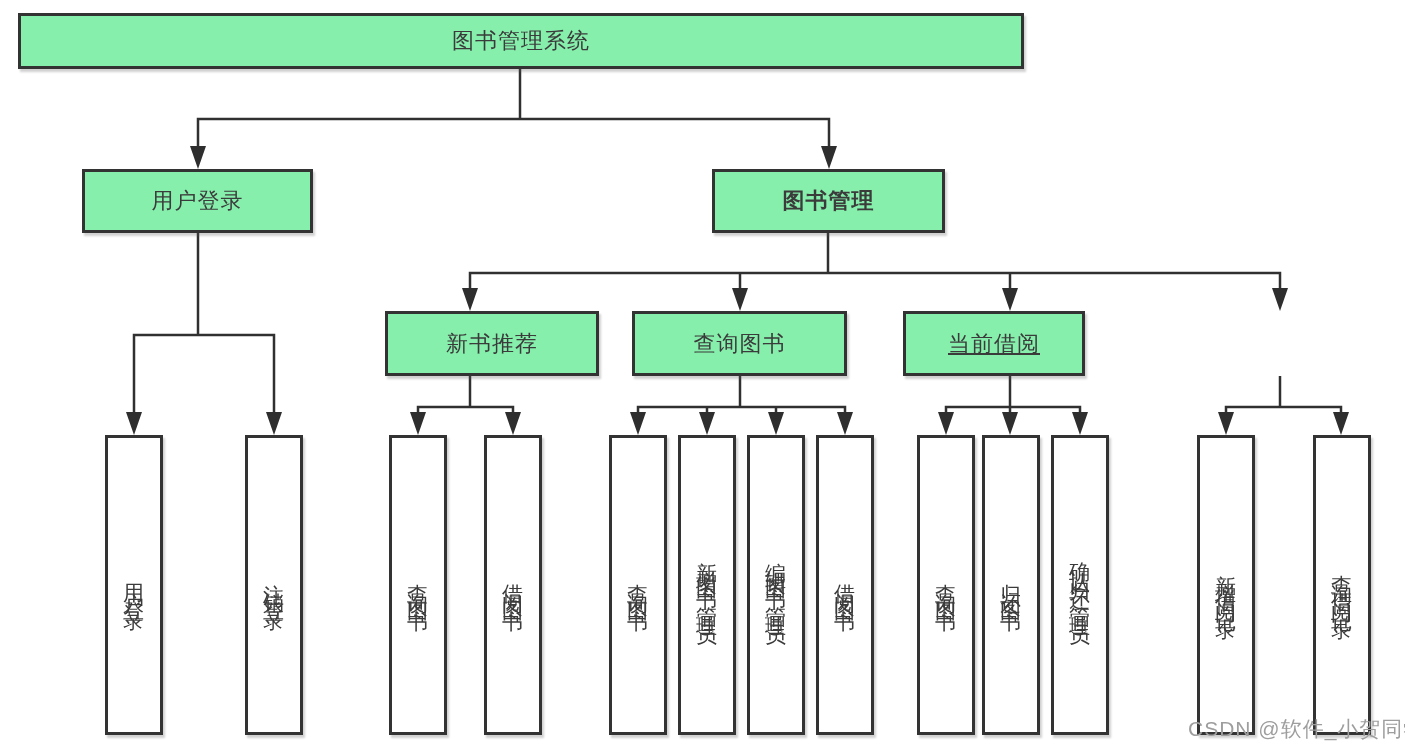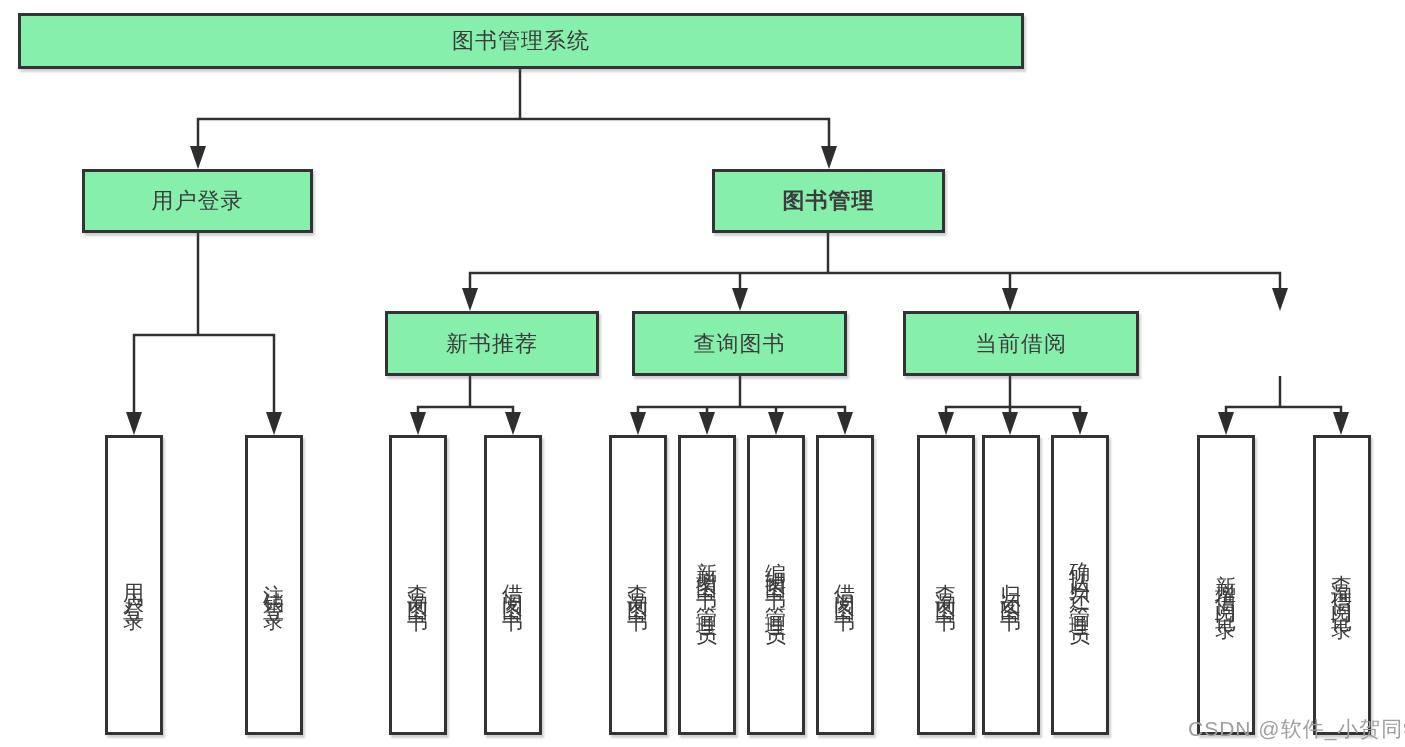--- a/index.html
+++ b/index.html
@@ -144,21 +144,21 @@
     </g>
   </svg>
 
   <div class="node" style="left:18px; top:13px; width:1006px; height:56px;">图书管理系统</div>
 
   <div class="node" style="left:82px; top:169px; width:231px; height:64px;">用户登录</div>
   <div class="node" style="left:712px; top:169px; width:233px; height:64px;font-weight:bold;">图书管理</div>
 
   <div class="node" style="left:385px; top:311px; width:214px; height:65px;">新书推荐</div>
   <div class="node" style="left:632px; top:311px; width:215px; height:65px;">查询图书</div>
-  <div class="node" style="left:903px; top:311px; width:236px; height:65px;">当前借阅</div>
+  <div class="node" style="left:903px; top:311px; width:182px; height:65px;text-decoration:underline;">当前借阅</div>
 
   <div class="leaf" style="left:105px;">
     <span class="v-label">用户登录</span>
   </div>
   <div class="leaf" style="left:245px;">
     <span class="v-label">注销登录</span>
   </div>
 
   <div class="leaf" style="left:389px;">
     <span class="v-label">查询图书</span>

